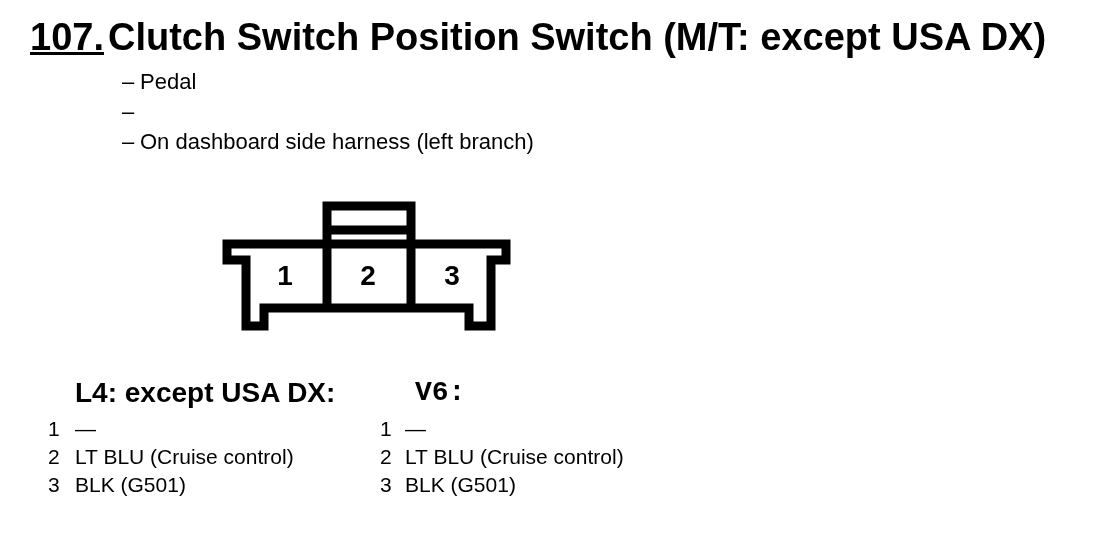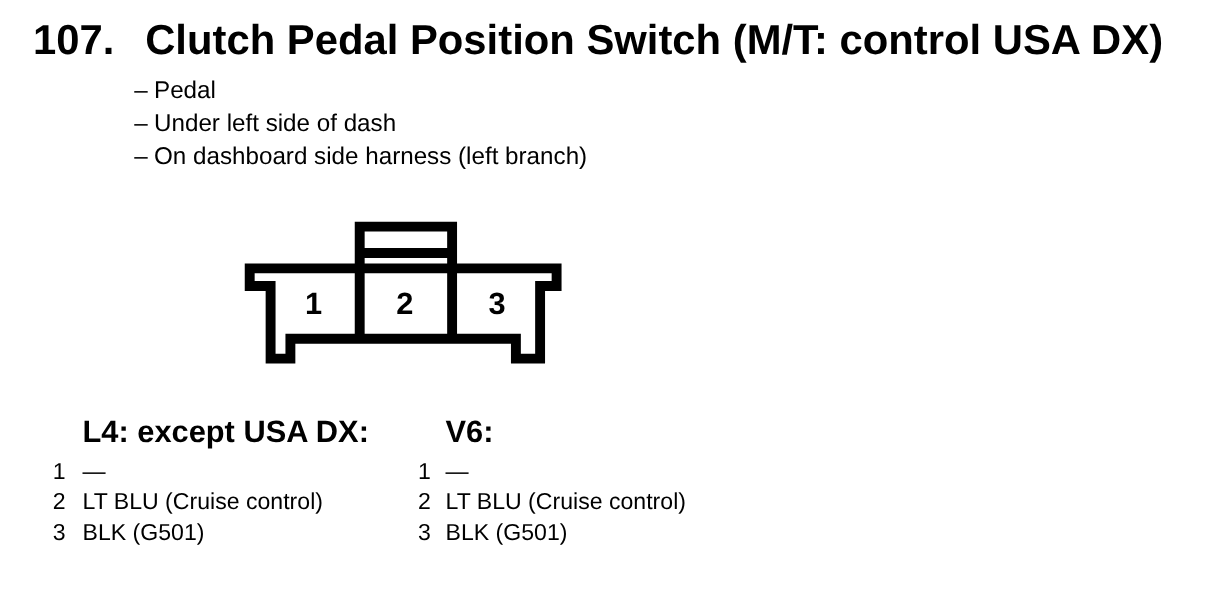--- a/index.html
+++ b/index.html
@@ -20,21 +20,21 @@
   .title-row {
     position: absolute;
     left: 30px;
     top: 18px;
     display: flex;
     font-size: 38px;
     line-height: 38px;
     font-weight: 700;
     white-space: nowrap;
   }
-  .title-number { margin-right: 28px; }
+  .title-number { margin-right: 4px; text-decoration: underline; }
 
   
   .notes {
     position: absolute;
     left: 122px;
     top: 67px;
     font-size: 22px;
     line-height: 30px;
   }
   .note-line { display: flex; white-space: nowrap; }
@@ -56,50 +56,49 @@
   
   .pinout-header {
     position: absolute;
     top: 379px;
     font-size: 28px;
     line-height: 28px;
     font-weight: 700;
     white-space: nowrap;
   }
   .pinout-header.col1 { left: 75px; }
-  .pinout-header.col2 { left: 405px; }
+  .pinout-header.col2 { left: 415px; font-family: Liberation Mono, monospace; }
 
   .pinout-list {
     position: absolute;
     top: 415px;
     font-size: 21px;
     line-height: 28px;
   }
   .pinout-list.col1 { left: 48px; }
   .pinout-list.col2 { left: 380px; }
   .pinout-row { display: flex; white-space: nowrap; }
   .pinout-list.col1 .pin-num { width: 27px; flex: 0 0 27px; }
   .pinout-list.col2 .pin-num { width: 25px; flex: 0 0 25px; }
 </style>
 </head>
 <body>
 
 <div class="title-row">
   <span class="title-number">107.</span>
-  <span>Clutch Pedal Position Switch (M/T: control USA DX)</span>
+  <span>Clutch Switch Position Switch (M/T: except USA DX)</span>
 </div>
 
 <div class="notes">
   <div class="note-line">
     <span class="note-dash">–</span>
     <span>Pedal</span>
   </div>
   <div class="note-line">
     <span class="note-dash">–</span>
-    <span>Under left side of dash</span>
   </div>
   <div class="note-line">
     <span class="note-dash">–</span>
     <span>On dashboard side harness (left branch)</span>
   </div>
 </div>
 
 <svg class="connector" width="320" height="145" viewBox="0 0 320 145">
   <g fill="none" stroke="#000000" stroke-width="9" stroke-linecap="butt" stroke-linejoin="miter">
 

